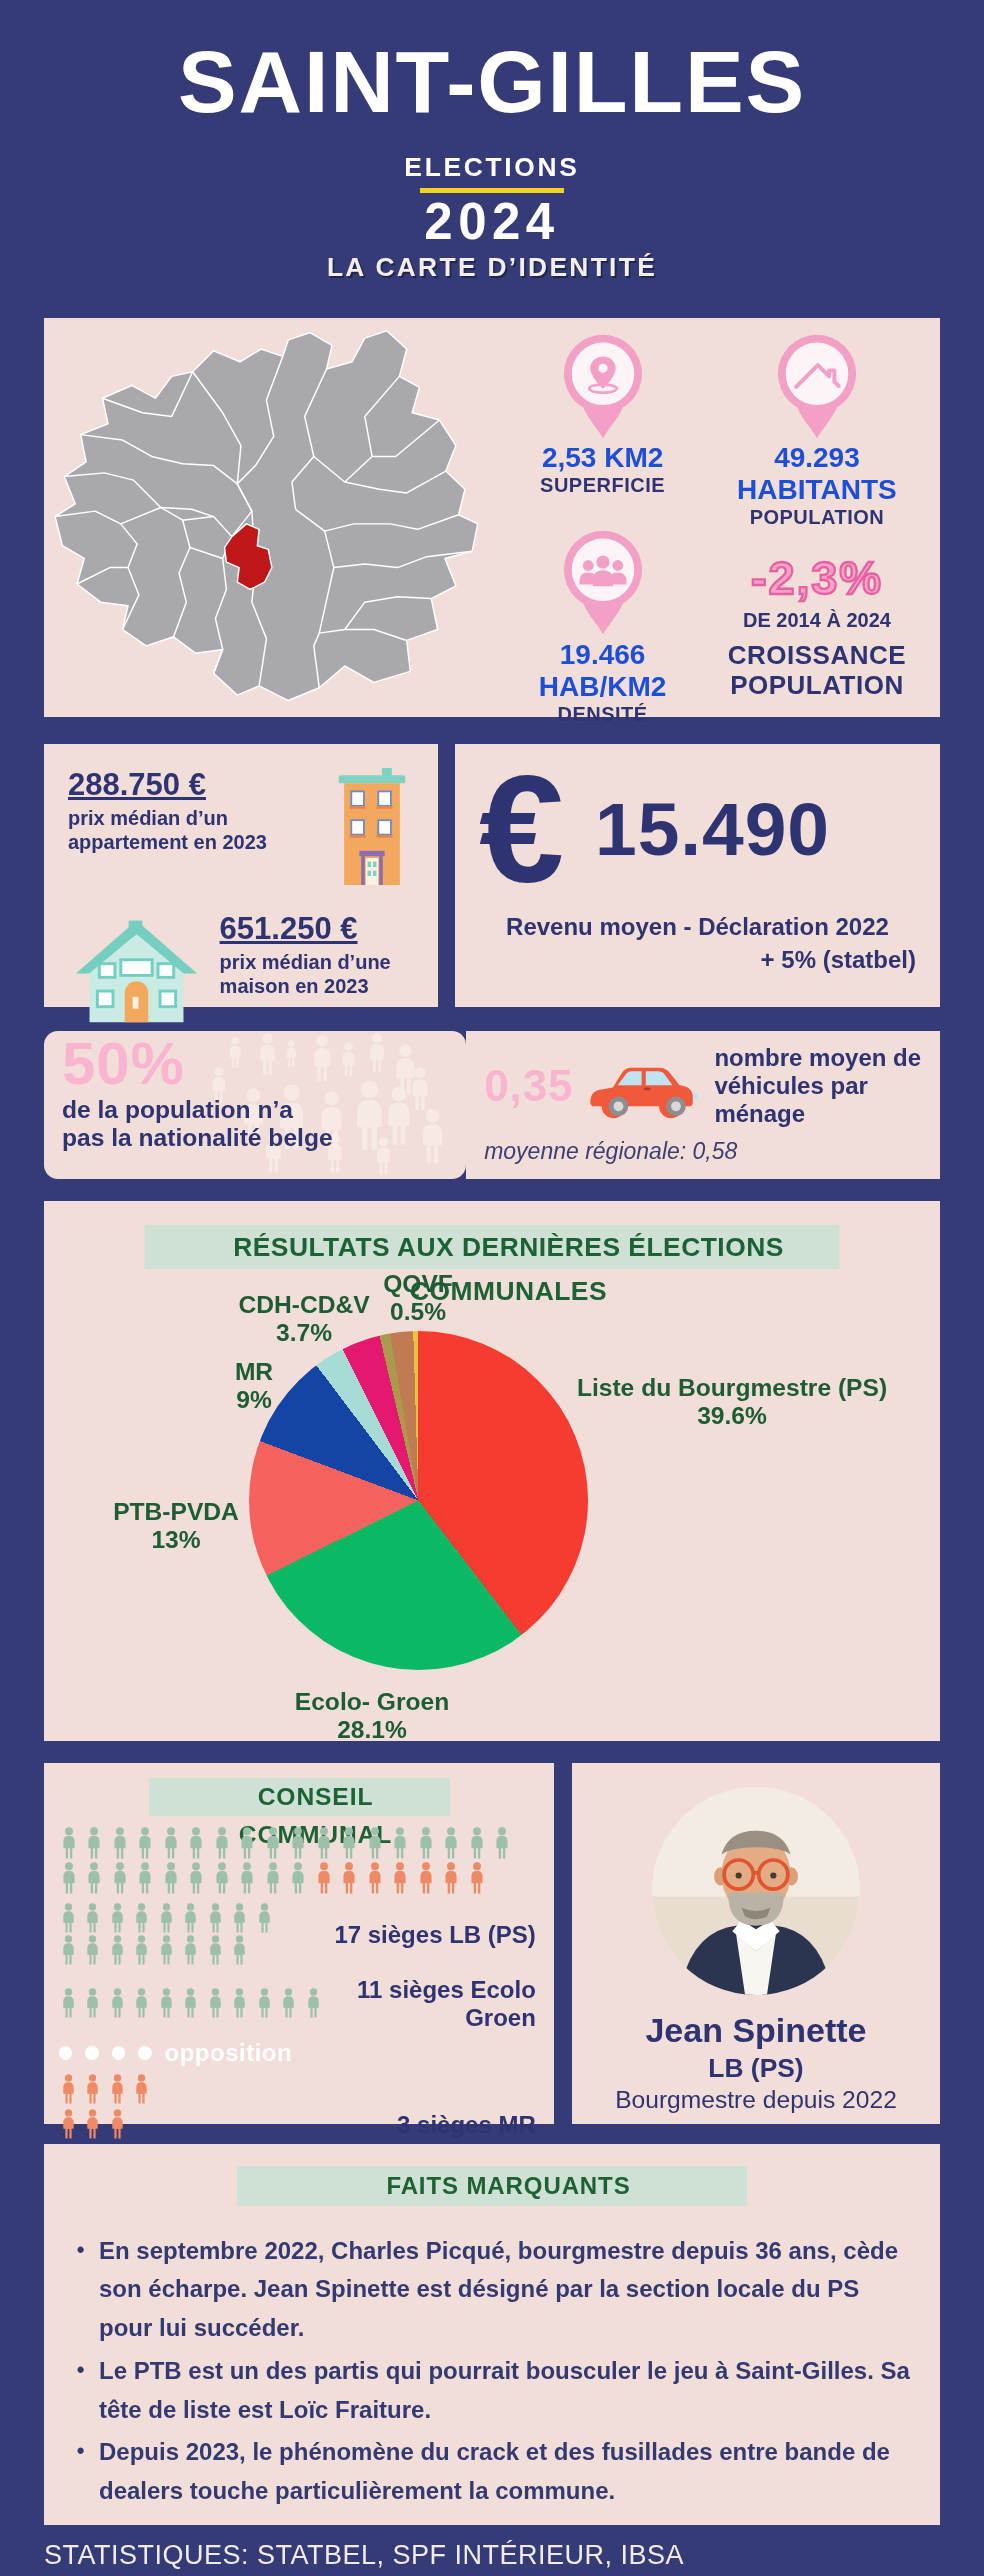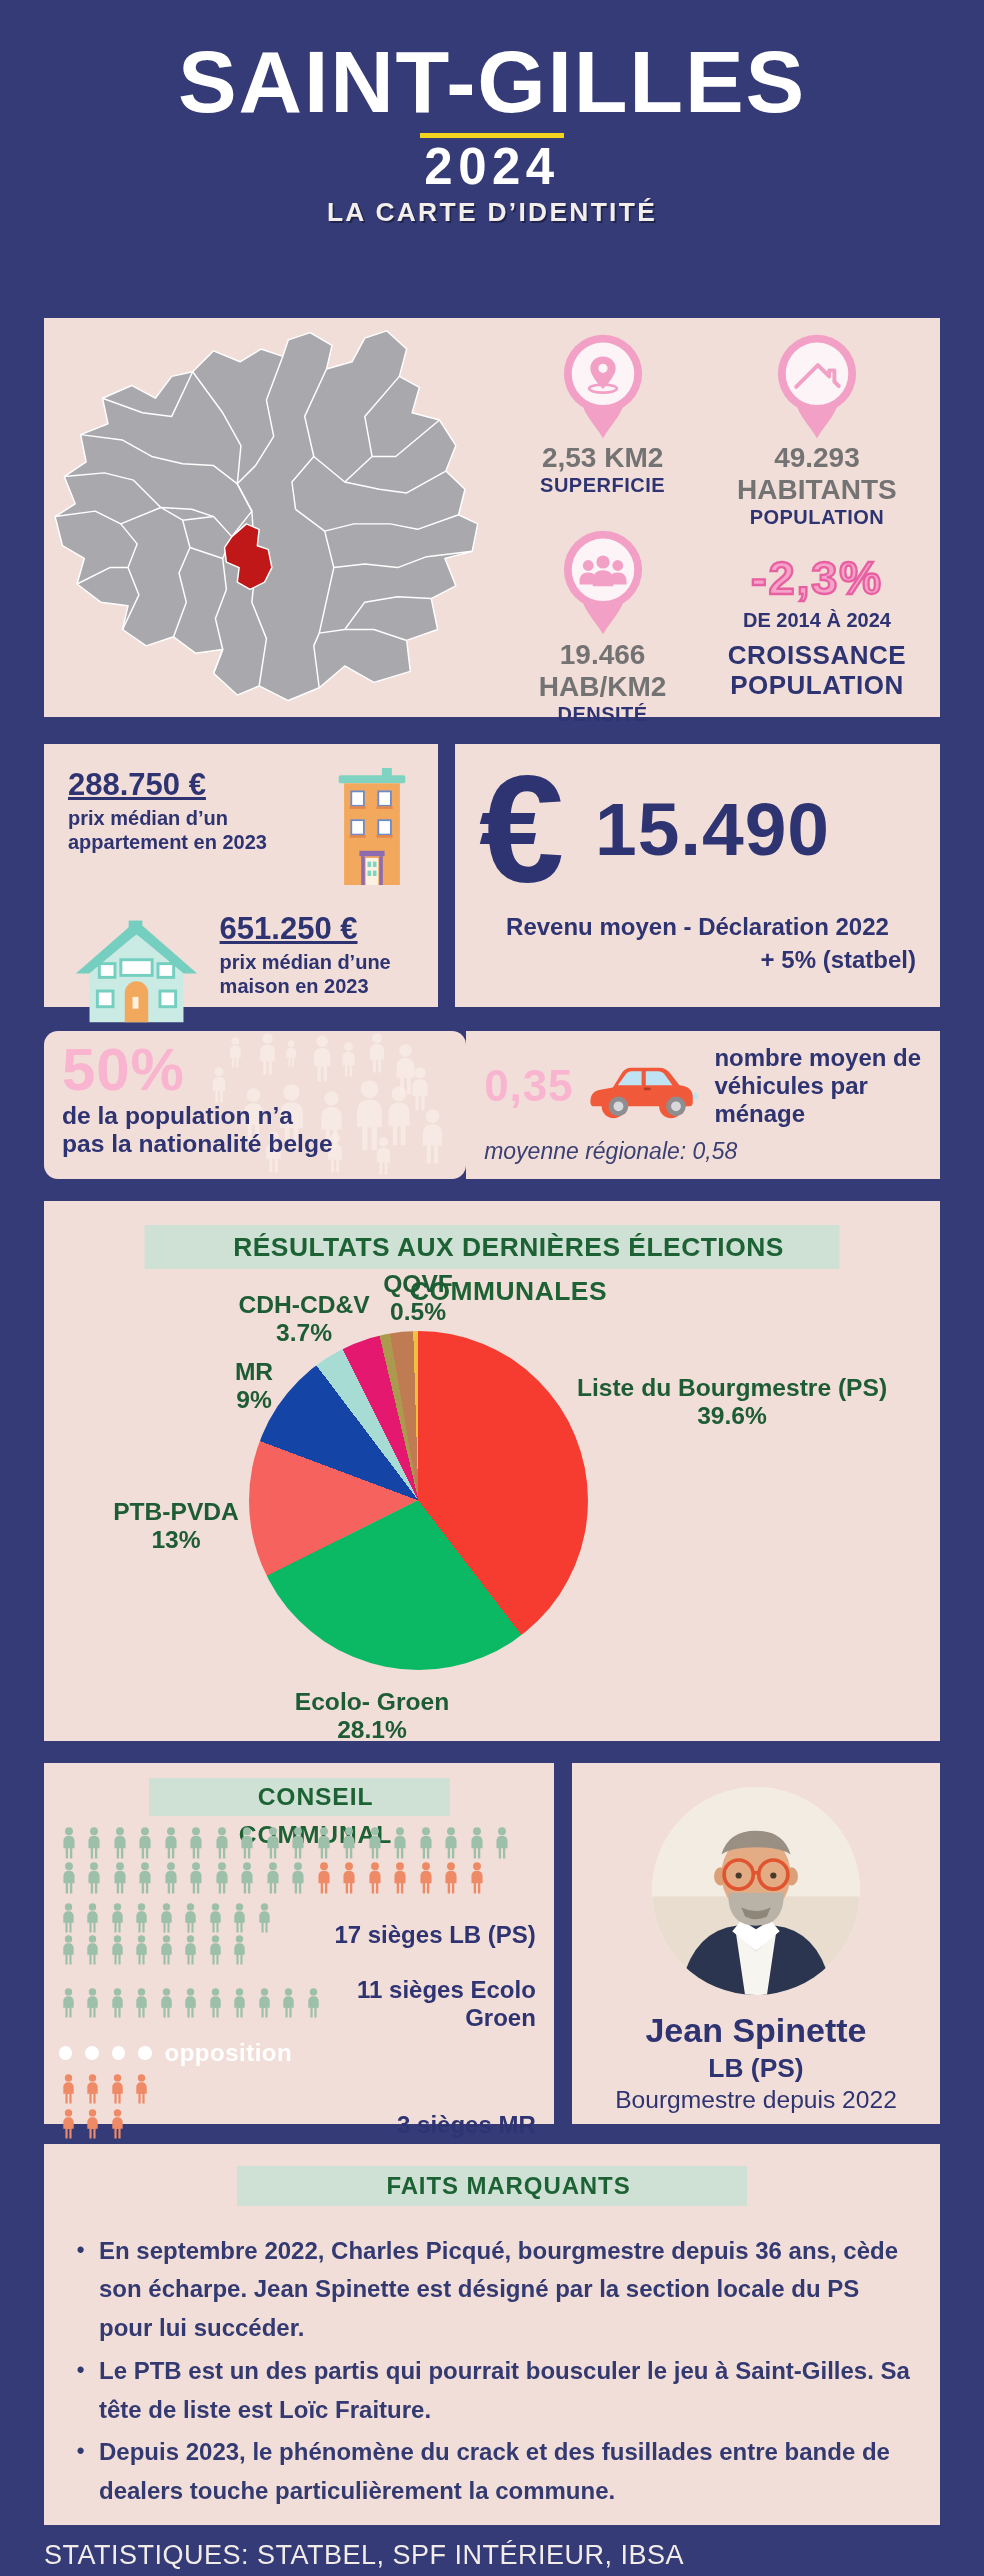--- a/index.html
+++ b/index.html
@@ -24,21 +24,21 @@
   
   .panel { background:#f2ded8; position:relative; }
   .rowflex { display:flex; justify-content:space-between; margin:0 44px; }
 
   .p-identity { margin:0 44px; height:399px; }
   .map-wrap { position:absolute; left:0px; top:11px; width:474px; height:377px; }
   .id-grid { position:absolute; left:460px; right:7.3px; top:14.6px; bottom:5.5px;
              display:grid; grid-template-columns:0.92fr 1.08fr; grid-template-rows:1fr 1fr; }
   .id-cell { display:flex; flex-direction:column; align-items:center; justify-content:flex-start; text-align:center; }
   .badge { width:88px; height:106px; }
-  .id-value { margin-top:3.6px; font-size:28px; font-weight:700; color:#737373; letter-spacing:0px; }
+  .id-value { margin-top:3.6px; font-size:28px; font-weight:700; color:#1d4ed8; letter-spacing:0px; }
   .id-label { font-size:20px; font-weight:700; color:#2e3372; letter-spacing:0.5px; }
   .growth-cell { justify-content:center; }
   .growth-value {
     font-size:47px; font-weight:800; color:#f6a3c9;
     -webkit-text-stroke:2.3px #e860a2; letter-spacing:1.8px; line-height:1;
   }
   .growth-period { margin-top:7.3px; font-size:20px; font-weight:700; color:#2e3372; }
   .growth-label { margin-top:9px; font-size:26px; font-weight:700; color:#2e3372; line-height:1.15; letter-spacing:0.5px; }
 
   
@@ -50,21 +50,21 @@
   .house-line2 { display:flex; margin-top:27px; align-items:flex-start; }
   .p-income { width:485px; height:263px; padding:16.4px 24px; }
   .income-top { display:flex; align-items:center; }
   .euro-big { font-size:153px; font-weight:700; color:#2e3372; line-height:0.9; }
   .income-value { font-size:75px; font-weight:700; color:#2e3372; margin-left:31px; letter-spacing:0.9px; }
   .income-label { font-size:24px; font-weight:700; color:#2e3372; margin-top:14.6px; text-align:center; }
   .income-note { font-size:24px; font-weight:700; color:#2e3372; text-align:right; margin-top:5.5px; }
 
   
   .row3 { margin-top:24px; height:148px; }
-  .p-nation { width:432px; height:148px; padding:9px 18px; overflow:hidden;border-radius:14px; }
+  .p-nation { width:432px; height:148px; padding:3px 18px; overflow:hidden;border-radius:14px; }
   .crowd { position:absolute; inset:0; pointer-events:none; }
   .nation-value { position:relative; font-size:60px; font-weight:800; color:#f9b4d0; line-height:1.0; letter-spacing:0.9px; }
   .nation-label { position:relative; font-size:24.6px; font-weight:700; color:#2e3372; line-height:1.15; margin-top:1.8px; }
   .p-vehicles { width:485px; height:148px; padding:12.8px 18px 9px 18px; }
   .veh-top { display:flex; align-items:center; }
   .veh-value { font-size:44px; font-weight:800; color:#f9b4d0; letter-spacing:0.9px; }
   .veh-car { margin:0 12.8px 0 9px; }
   .veh-label { font-size:24px; font-weight:700; color:#2e3372; line-height:1.18; }
   .veh-note { font-size:23px; font-style:italic; color:#3a3f73; margin-top:9px; }
 
@@ -116,20 +116,21 @@
   
   .footer { margin:14.6px 44px 0 44px; color:#f2ece8; font-size:27px; font-weight:400; letter-spacing:0.5px; }
 
   .person { display:block; }
 </style>
 </head>
 <body>
 
 <div class="header">
   <div class="main-title">SAINT-GILLES</div>
+  <div class="kicker">ELECTIONS</div>
   <div class="kicker-bar"></div>
   <div class="year">2024</div>
   <div class="subtitle">LA CARTE D’IDENTITÉ</div>
 </div>
 
 <div class="panel p-identity">
   <div class="map-wrap">
     <svg width="474" height="377" viewBox="0 0 520 414">
       <g stroke="#ffffff" stroke-width="1.6" stroke-linejoin="round">
         <path fill="#a9a9ad" d="M163,47 L186,24 L215,36 L238,22 L262,30 L268,12 L292,4 L316,18 L310,44 L338,36 L352,10 L376,2 L398,22 L390,52 L412,64 L404,92 L434,100 L452,128 L441,156 L462,176 L455,204 L476,214 L470,244 L440,252 L452,282 L425,296 L432,330 L398,342 L402,376 L362,388 L330,370 L302,394 L268,408 L236,392 L212,402 L186,378 L196,352 L166,356 L142,338 L112,348 L86,330 L92,304 L62,300 L36,280 L44,252 L20,238 L12,206 L34,192 L22,162 L46,146 L40,116 L70,104 L64,76 L96,62 L122,76 L140,52 Z"></path>

